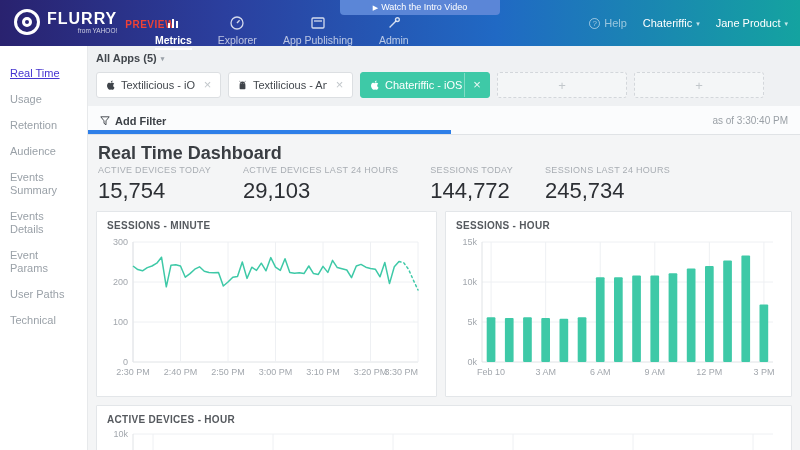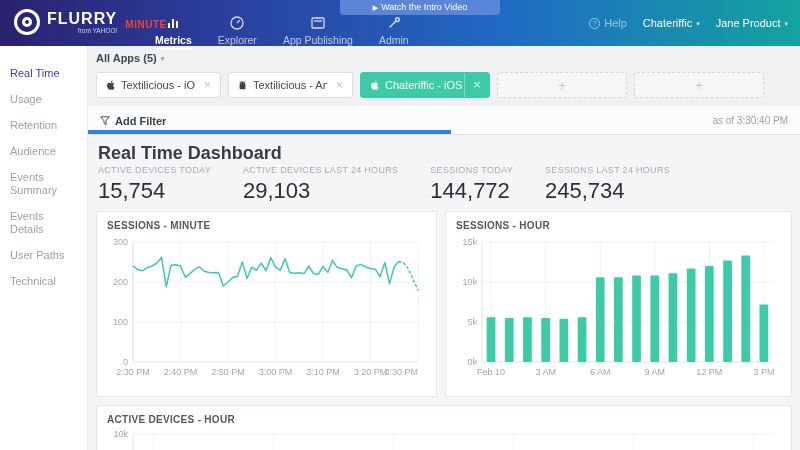--- a/index.html
+++ b/index.html
@@ -43,21 +43,21 @@
   .help-ico { width:11px; height:11px; border:1px solid rgba(255,255,255,.55); border-radius:50%;
     font-size:8px; line-height:10px; text-align:center; margin-right:4px; }
   .menu { color:#fff; margin-right:16px; cursor:pointer; }
   .menu:last-child { margin-right:0; }
   .caret { font-size:7px; opacity:.75; margin-left:4px; vertical-align:1px; }
 
   
   .sidebar { position:absolute; left:0; top:46px; width:88px; bottom:0;
     background:#fff; border-right:1px solid #e7e9eb; padding-top:15px; }
   .side-item { padding:6px 8px 7px 10px; font-size:11px; line-height:13px; color:#9aa1a8; cursor:pointer; }
-  .side-item.active { color:#4635d0; }
+  .side-item.active { color:#4635d0;text-decoration:underline; }
 
   
   .main { position:absolute; left:88px; top:46px; right:0; bottom:0; }
 
   .filter-section { background:#eff1f3; padding:6px 8px 8px; }
   .all-apps { font-size:11px; font-weight:bold; color:#42474d; line-height:12px; cursor:pointer; }
   .all-apps .caret { color:#9aa1a8; opacity:1; }
   .chips { display:flex; gap:7px; margin-top:7px; }
   .chip { height:26px; background:#fff; border:1px solid #dcdfe2; border-radius:3px;
     display:flex; align-items:center; font-size:11px; color:#42474d; padding-left:8px; cursor:pointer; }
@@ -99,21 +99,21 @@
 
 <header class="navbar">
   <div class="logo">
     <div class="logo-mark">
         <div class="logo-mark-inner"></div>
       </div>
     <div class="logo-text">
       <div class="logo-name">FLURRY</div>
       <div class="logo-sub">from YAHOO!</div>
     </div>
-    <div class="preview">MINUTE</div>
+    <div class="preview">PREVIEW</div>
   </div>
 
   <nav class="nav-items">
     <div class="nav-item active">
       <div class="nav-ico">
         <svg width="15" height="13" viewBox="0 0 15 13">
             <g fill="#fff">
               <rect x="2" y="7" width="2" height="5"></rect>
               <rect x="6" y="3" width="2" height="9"></rect>
               <rect x="10" y="5" width="2" height="7"></rect>
@@ -172,20 +172,21 @@
   </div>
 </header>
 
 <aside class="sidebar">
   <div class="side-item active">Real Time</div>
   <div class="side-item">Usage</div>
   <div class="side-item">Retention</div>
   <div class="side-item">Audience</div>
   <div class="side-item">Events Summary</div>
   <div class="side-item">Events Details</div>
+  <div class="side-item">Event Params</div>
   <div class="side-item">User Paths</div>
   <div class="side-item">Technical</div>
 </aside>
 
 <div class="main">
 
   <div class="filter-section">
     <div class="all-apps">
       <span>All Apps (5)</span><span class="caret">▾</span>
     </div>

